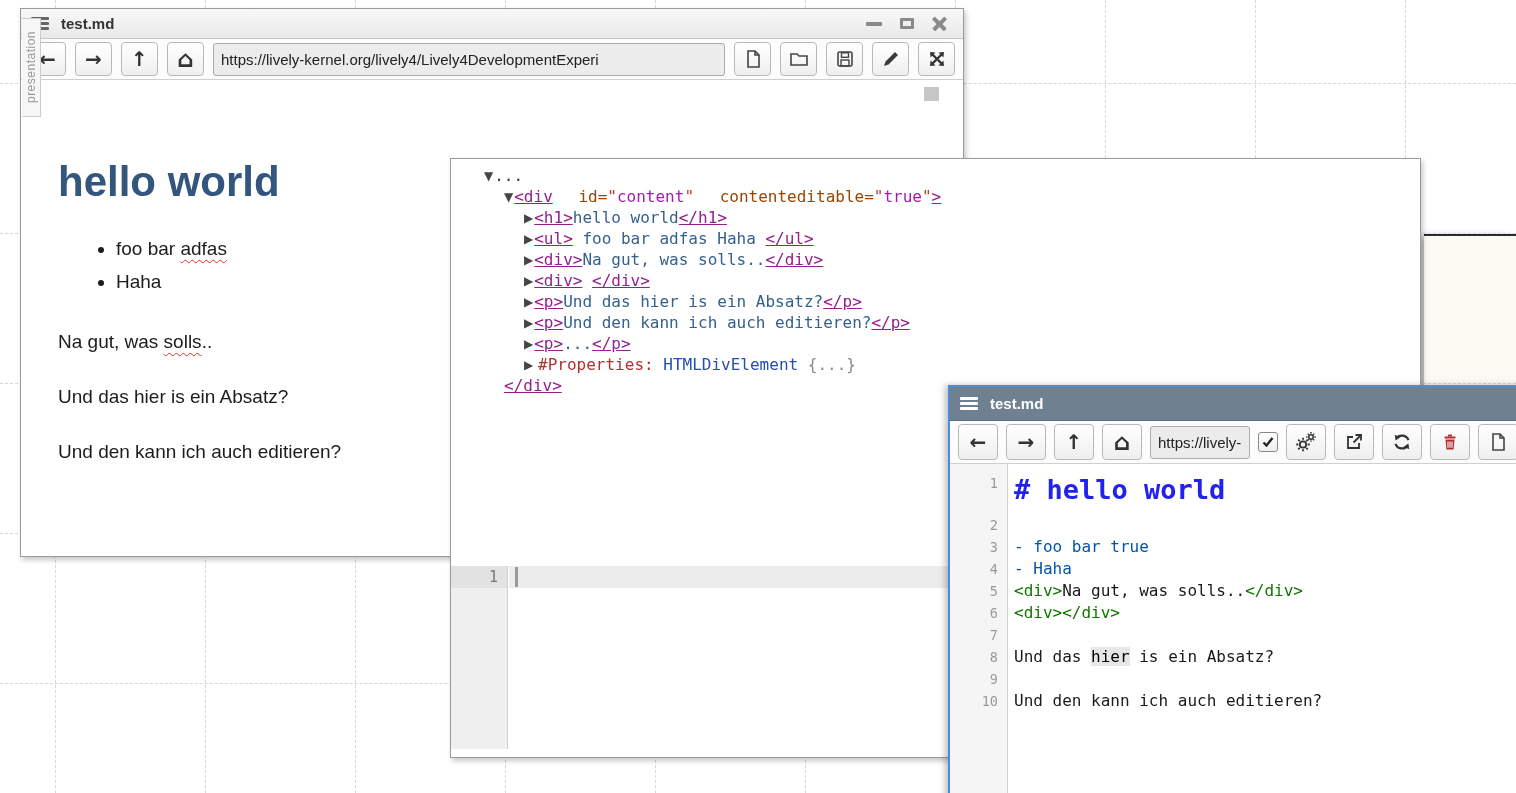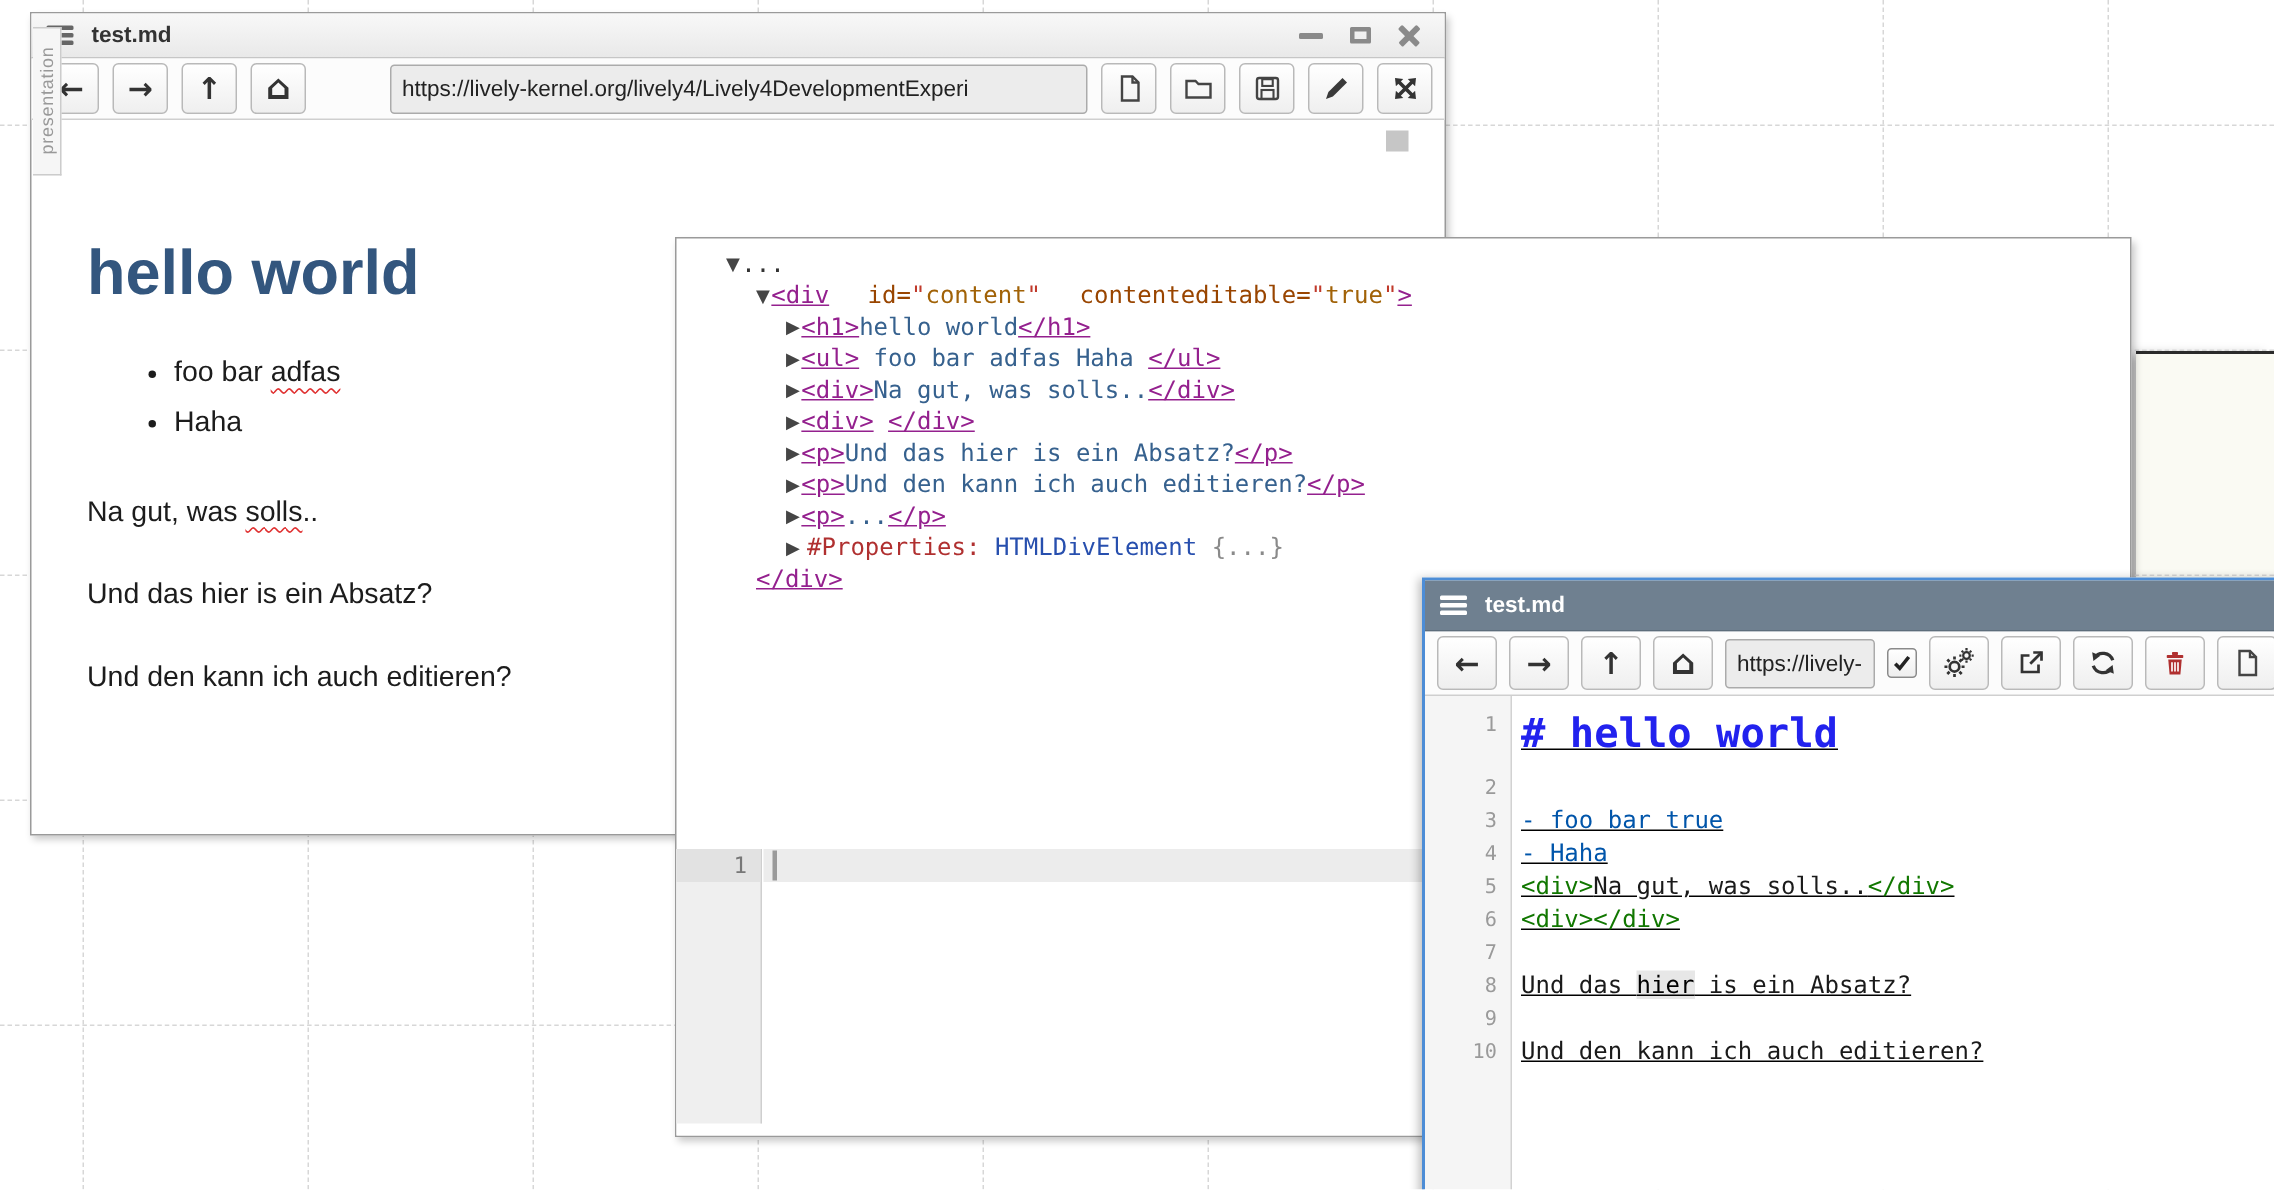--- a/index.html
+++ b/index.html
@@ -36,21 +36,21 @@
           background:linear-gradient(#ffffff,#efefef);display:flex;align-items:center;
           justify-content:center;color:#333;font-weight:bold;font-size:20px;line-height:1;
           font-family:"DejaVu Sans",sans-serif;flex:0 0 auto;}
   .url-field{height:33px;border:1px solid #ababab;border-radius:3px;background:#ececec;
           font-size:15px;color:#222;padding:0 7px;font-family:"Liberation Sans",sans-serif;
           white-space:nowrap;overflow:hidden;}
   svg.ic{display:block;}
 
   
   #win-md{left:20px;top:8px;width:944px;height:549px;z-index:3;}
-  #win-md .url-field{width:520px;margin-left:47px;}
+  #win-md .url-field{width:520px;}
   .md-content{position:relative;height:476px;overflow:hidden;padding:40px 30px 0 37px;}
   .md-content h1{margin:38px 0 26px;font-size:42px;color:#33567e;font-weight:bold;
                  font-family:"Liberation Sans",sans-serif;}
   .md-content ul{margin:0 0 0 0;padding-left:58px;}
   .md-content li{font-size:19px;color:#1c1c1c;line-height:33px;}
   .md-content p{margin:33px 0 0;font-size:19px;color:#1c1c1c;}
   .c-sp{text-decoration:underline;text-decoration-style:wavy;text-decoration-color:#e03131;
         text-decoration-thickness:1px;text-underline-offset:4px;}
   .side-tab{position:absolute;left:1px;top:9px;width:19px;height:99px;background:#f6f6f6;
         border:1px solid #ccc;border-left:none;display:flex;align-items:center;justify-content:center;}
@@ -61,21 +61,21 @@
   
   #win-inspect{left:450px;top:158px;width:971px;height:600px;z-index:4;}
   .tree{padding-top:6px;font-family:"DejaVu Sans Mono","DejaVu Sans",monospace;font-size:16px;
         line-height:21px;white-space:pre;}
   .tree-row{height:21px;}
   .c-tri{color:#454545;font-size:12px;vertical-align:1px;padding-right:1px;
          font-family:"DejaVu Sans",sans-serif;}
   .c-tag{color:#94208e;text-decoration:underline;}
   .c-attr{color:#994500;margin-left:16px;}
   .c-q{color:#c03a2b;}
-  .c-str{color:#a16207;}
+  .c-str{color:#a21caf;}
   .c-txt{color:#36618e;}
   .c-plain{color:#333;}
   .c-prop{color:#b03030;text-align:center;}
   .c-cls{color:#274fae;}
   .c-dim{color:#8a8a8a;}
   .mini-editor{position:absolute;left:0;right:0;top:407px;bottom:0;background:#fff;}
   .mini-gutter{position:absolute;left:0;top:0;bottom:8px;width:57px;background:#efefef;
         border-right:1px solid #cfcfcf;}
   .mini-num{height:22px;background:#e2e2e2;color:#777;font-family:"DejaVu Sans Mono",monospace;
         font-size:15px;text-align:right;padding:2px 9px 0 0;}
@@ -92,21 +92,21 @@
   #win-src .url-field{width:100px;flex:0 0 auto;}
   .checkbox{width:20px;height:20px;border:1px solid #8a8a8a;border-radius:3px;
         background:linear-gradient(#fff,#eee);display:flex;align-items:center;justify-content:center;}
   .editor{position:relative;font-family:"DejaVu Sans Mono","DejaVu Sans",monospace;
         font-size:16px;line-height:22px;padding-top:8px;height:100%;}
   .ed-gutter-bg{position:absolute;left:0;top:0;bottom:0;width:58px;background:#f5f5f5;
         border-right:1px solid #d2d2d2;}
   .ed-row{position:relative;display:flex;align-items:flex-start;min-height:22px;}
   .ed-num{width:58px;flex:0 0 58px;text-align:right;padding-right:10px;color:#9a9a9a;
         font-size:13.5px;line-height:22px;}
-  .ed-code{padding-left:6px;white-space:pre;text-decoration:underline;}
+  .ed-code{padding-left:6px;white-space:pre;}
   .ed-row-h{height:42px;}
   .c-h{color:#2222ee;font-weight:bold;font-size:27px;line-height:36px;}
   .c-list{color:#0055aa;}
   .c-tag3{color:#117700;}
   .c-plain3{color:#1a1a1a;}
   .c-hl{background:#e7e7e7;}
 
   
   .cream-panel{position:absolute;left:1424px;top:234px;width:92px;height:153px;z-index:1;
         background:#fafaf3;border-top:2px solid #2b2b2b;

